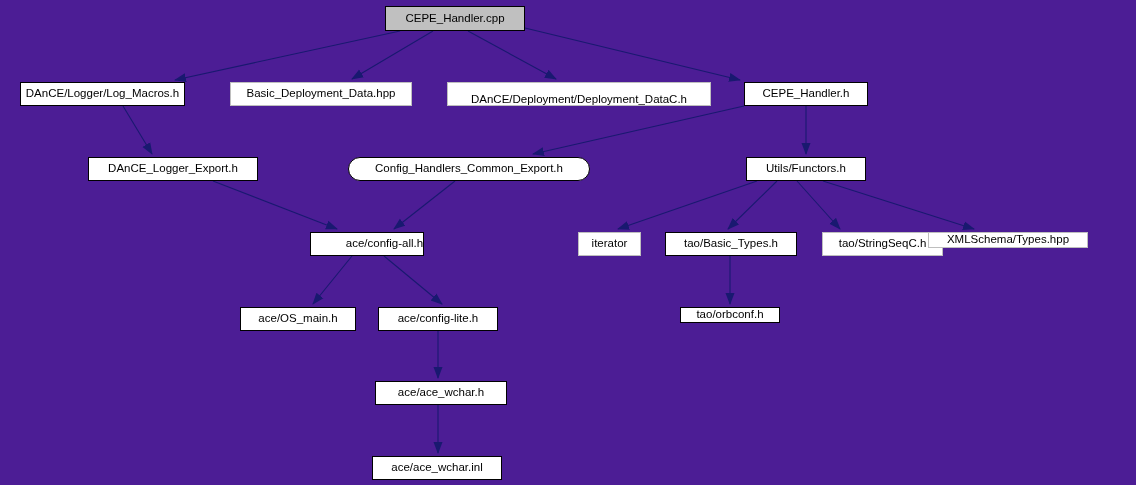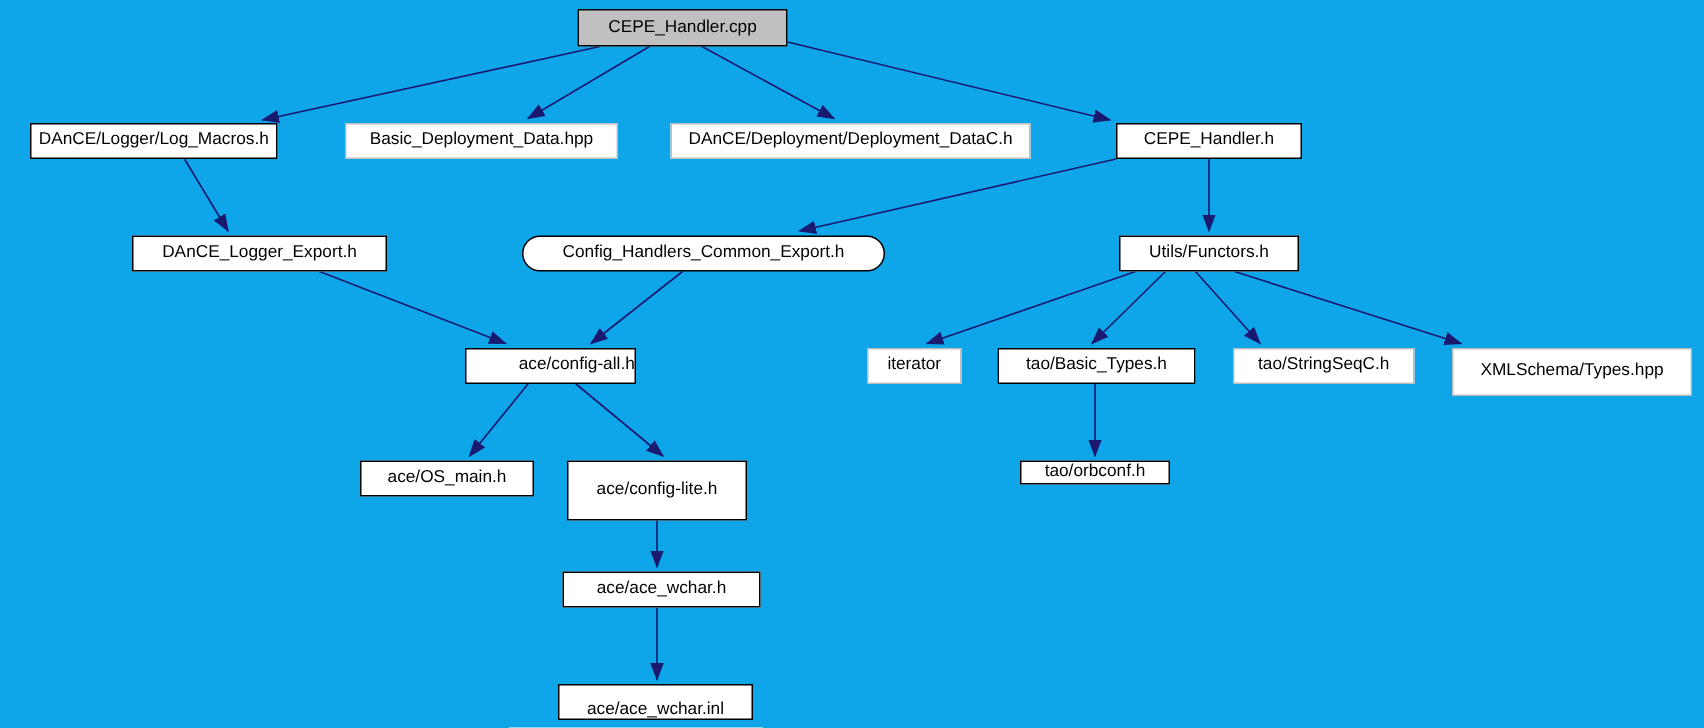--- a/index.html
+++ b/index.html
@@ -4,21 +4,21 @@
 <style>
   html, body {
     margin: 0;
     padding: 0;
     background: #ffffff;
   }
   #stage {
     position: relative;
     width: 1136px;
     height: 485px;
-    background: #0ea5e9;
+    background: #4c1d95;
     font-family: "Liberation Sans", "DejaVu Sans", sans-serif;
     overflow: hidden;
   }
   #edges-layer {
     position: absolute;
     left: 0;
     top: 0;
     width: 1136px;
     height: 485px;
   }
@@ -75,21 +75,21 @@
   <div id="nodes-layer">
       <div class="node root" style="left: 385px; top: 6px; width: 140px; height: 25px;">
         <span>CEPE_Handler.cpp</span>
       </div>
       <div class="node linked" style="left: 20px; top: 82px; width: 165px; height: 24px;">
         <span>DAnCE/Logger/Log_Macros.h</span>
       </div>
       <div class="node plain" style="left: 230px; top: 82px; width: 182px; height: 24px;">
         <span>Basic_Deployment_Data.hpp</span>
       </div>
-      <div class="node plain" style="left: 447px; top: 82px; width: 240px; height: 24px;">
+      <div class="node plain" style="left: 447px; top: 82px; width: 264px; height: 24px; align-items: flex-end;">
         <span>DAnCE/Deployment/Deployment_DataC.h</span>
       </div>
       <div class="node linked" style="left: 744px; top: 82px; width: 124px; height: 24px;">
         <span>CEPE_Handler.h</span>
       </div>
       <div class="node linked" style="left: 88px; top: 157px; width: 170px; height: 24px;">
         <span>DAnCE_Logger_Export.h</span>
       </div>
       <div class="node linked" style="left: 348px; top: 157px; width: 242px; height: 24px; border-radius: 12px;">
         <span>Config_Handlers_Common_Export.h</span>
@@ -102,32 +102,32 @@
       </div>
       <div class="node plain" style="left: 578px; top: 232px; width: 63px; height: 24px;">
         <span>iterator</span>
       </div>
       <div class="node linked" style="left: 665px; top: 232px; width: 132px; height: 24px;">
         <span>tao/Basic_Types.h</span>
       </div>
       <div class="node plain" style="left: 822px; top: 232px; width: 121px; height: 24px;">
         <span>tao/StringSeqC.h</span>
       </div>
-      <div class="node plain" style="left: 968px; top: 232px; width: 160px; height: 32px;">
+      <div class="node plain" style="left: 928px; top: 232px; width: 160px; height: 16px;">
         <span>XMLSchema/Types.hpp</span>
       </div>
       <div class="node linked" style="left: 240px; top: 307px; width: 116px; height: 24px;">
         <span>ace/OS_main.h</span>
       </div>
-      <div class="node linked" style="left: 378px; top: 307px; width: 120px; height: 40px;">
+      <div class="node linked" style="left: 378px; top: 307px; width: 120px; height: 24px;">
         <span>ace/config-lite.h</span>
       </div>
       <div class="node linked" style="left: 680px; top: 307px; width: 100px; height: 16px;">
         <span>tao/orbconf.h</span>
       </div>
       <div class="node linked" style="left: 375px; top: 381px; width: 132px; height: 24px;">
         <span>ace/ace_wchar.h</span>
       </div>
-      <div class="node linked" style="left: 372px; top: 456px; width: 130px; height: 24px; align-items: flex-end;">
+      <div class="node linked" style="left: 372px; top: 456px; width: 130px; height: 24px;">
         <span>ace/ace_wchar.inl</span>
       </div>
     </div>
 </div>
 
 </body></html>

